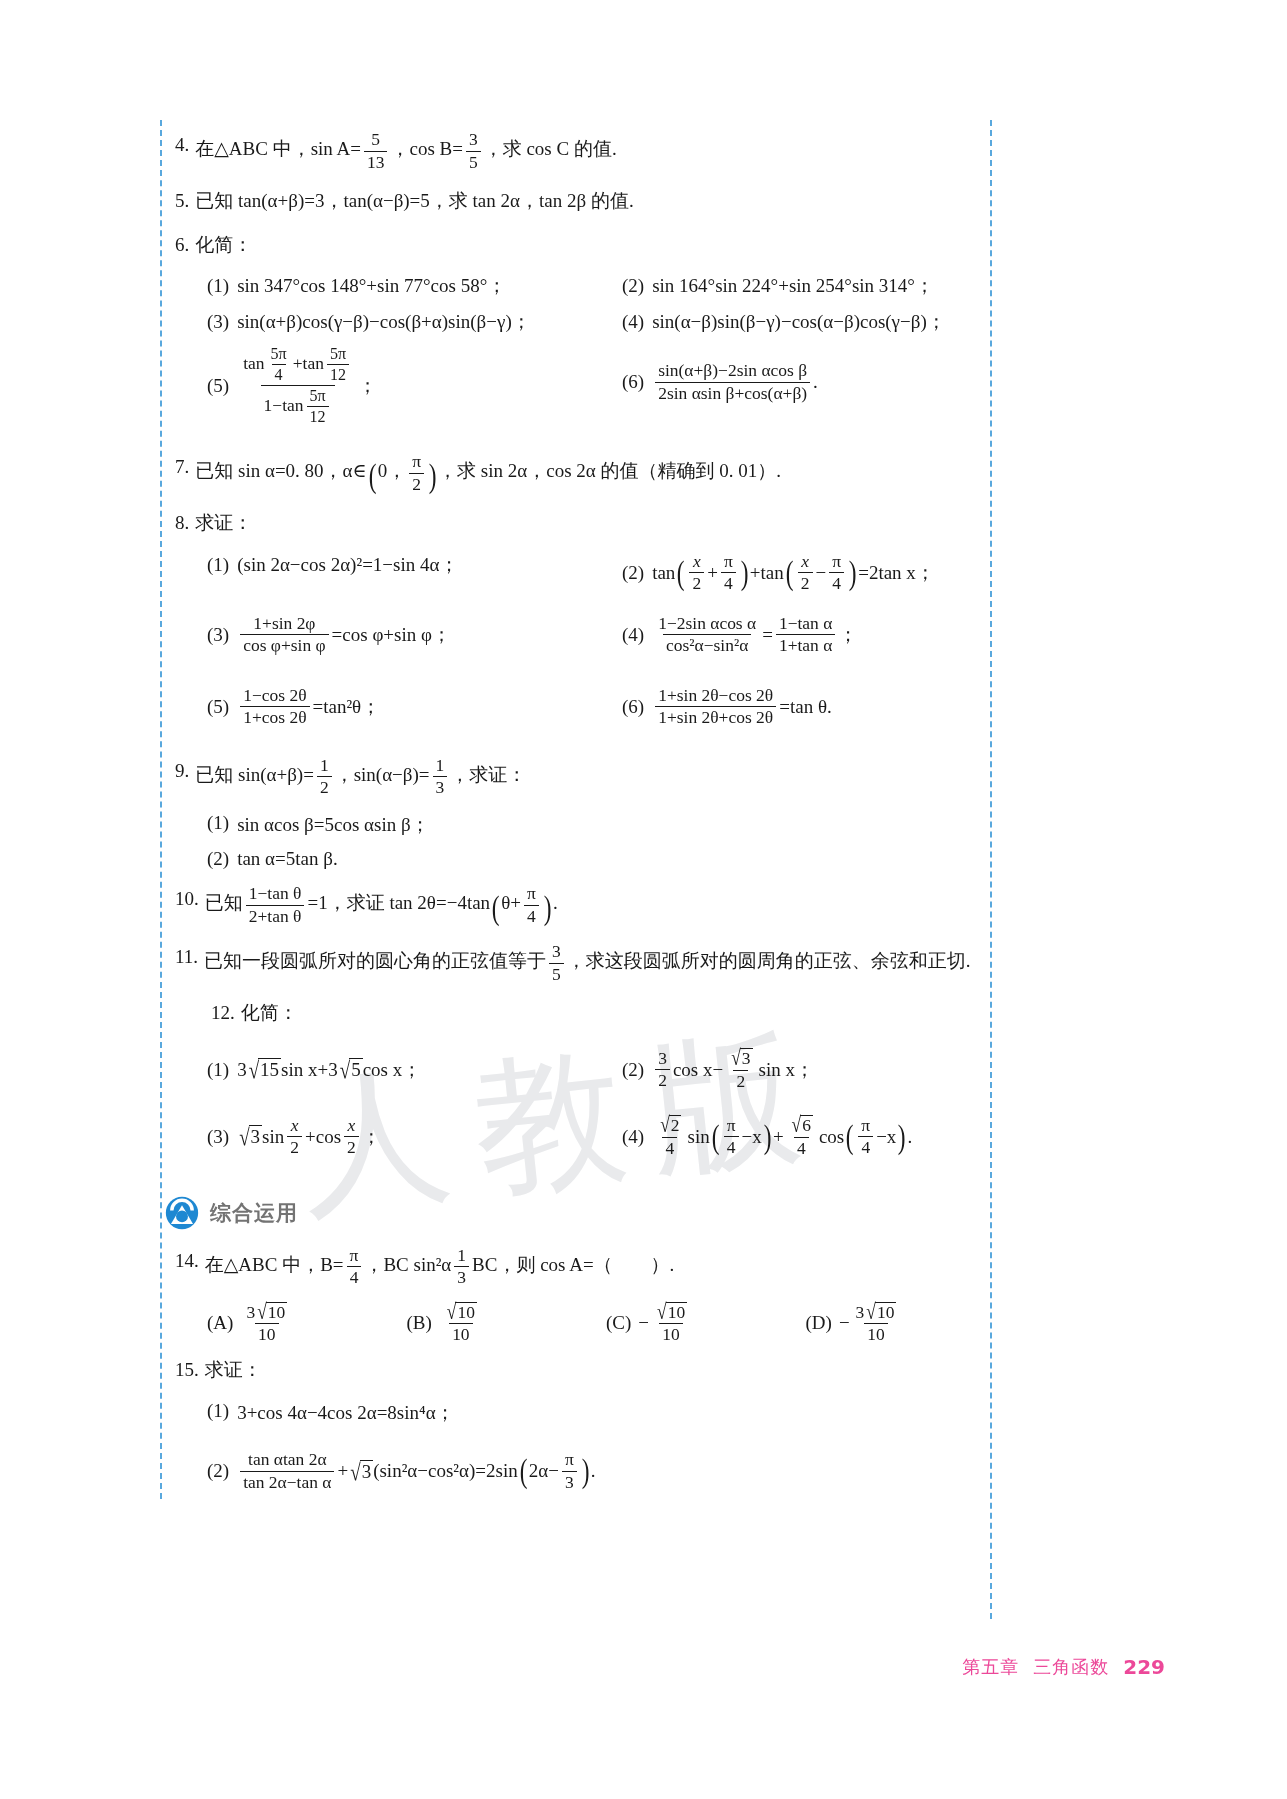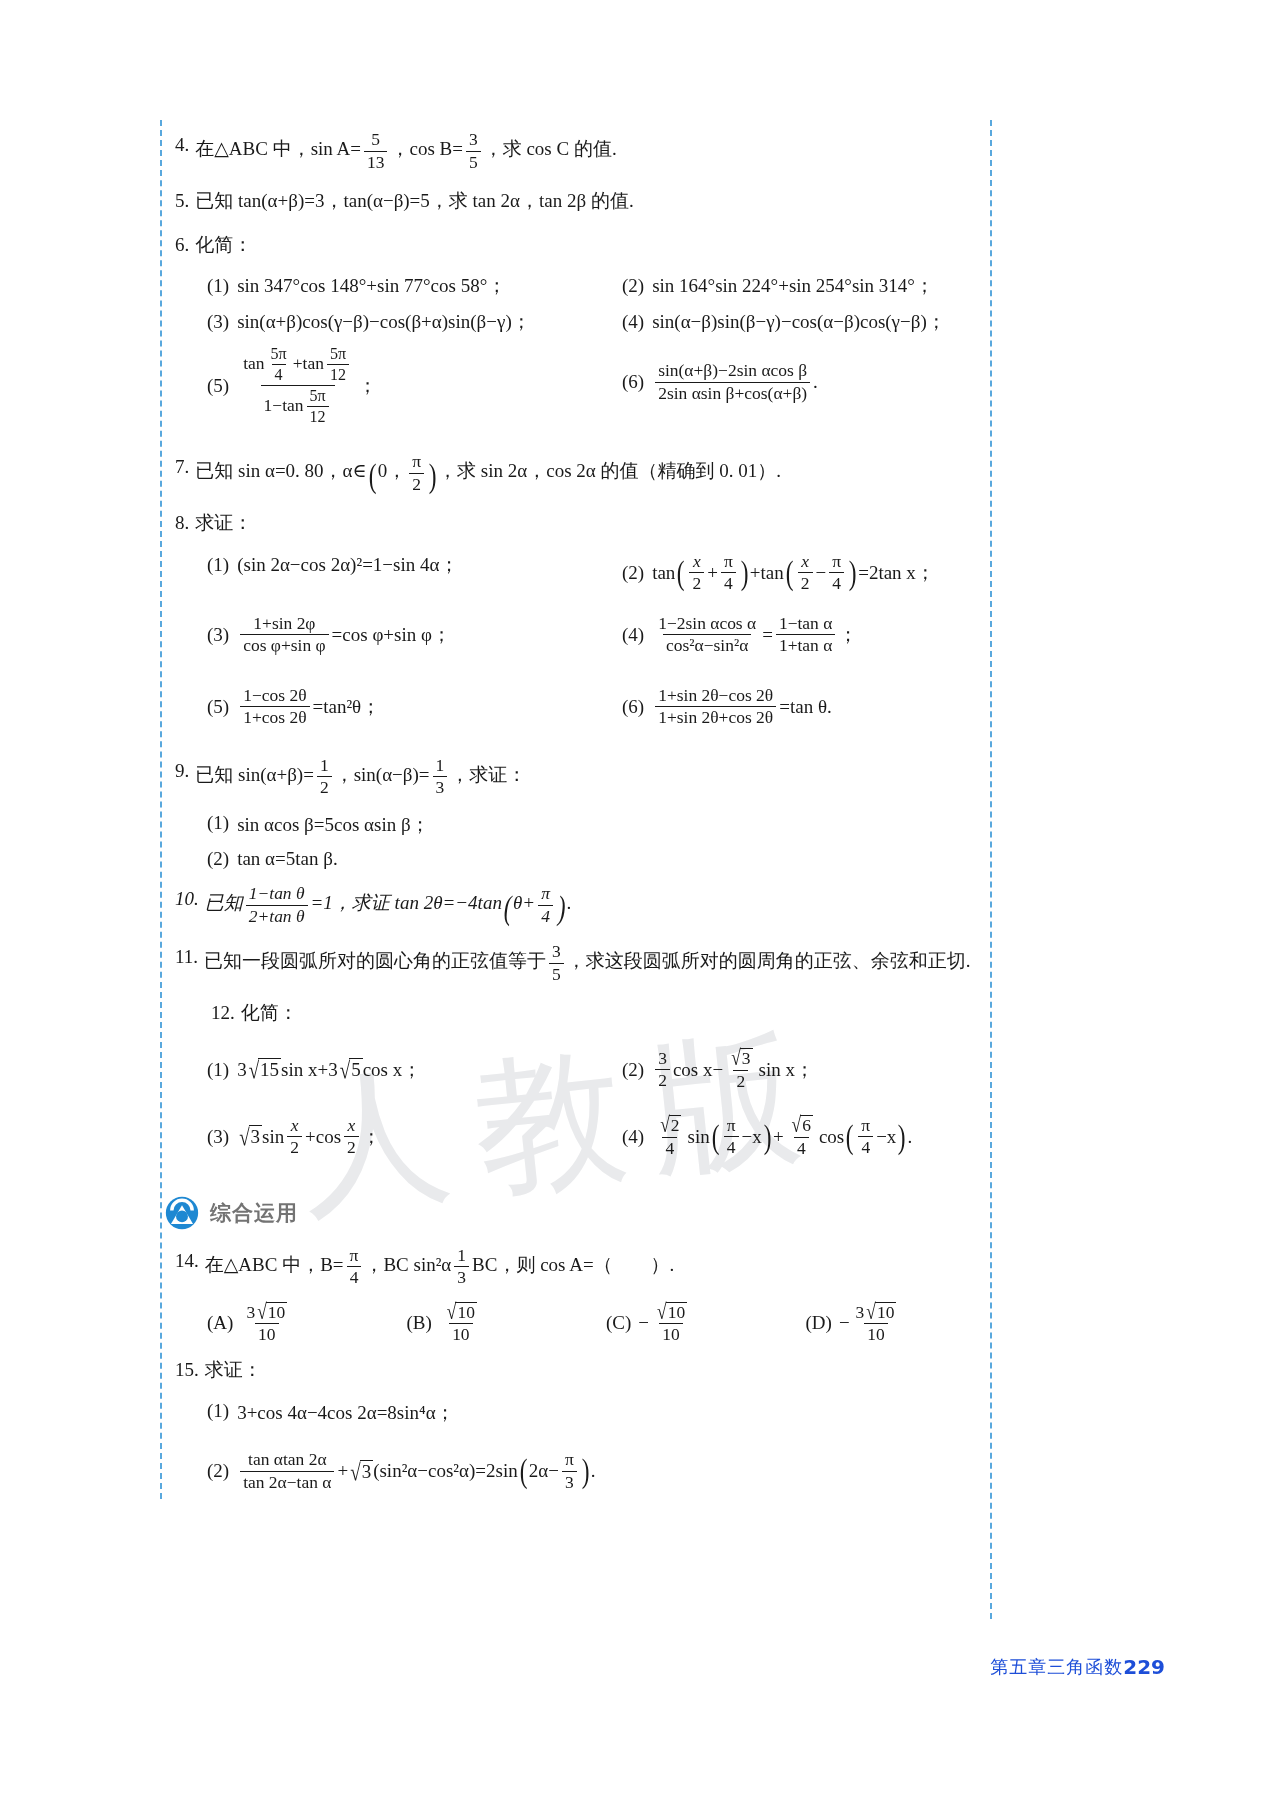--- a/index.html
+++ b/index.html
@@ -144,23 +144,24 @@
   }
   .choice { width:25%; display:flex; align-items:center; }
   .choice .clbl { margin-right:7px; }
 
   
   .footer {
     position:absolute;
     right:122px; bottom:120px;
     font-family:"DejaVu Sans","Liberation Sans",sans-serif;
     font-size:18px;
-    color:#1d4ed8;
+    color:#ec4899;
     display:flex;
     align-items:center;
+    gap:14px;
     z-index:3;
   }
   .footer .chap { letter-spacing:1px; }
   .footer .pg { font-weight:bold; font-size:20px; }
 </style>
 </head>
 <body>
 
 <div class="page">
 
@@ -356,21 +357,21 @@
 
     <div class="single-row">
       <span class="sub-lbl">(1)</span>
       <span>sin αcos β=5cos αsin β；</span>
     </div>
     <div class="single-row">
       <span class="sub-lbl">(2)</span>
       <span>tan α=5tan β.</span>
     </div>
 
-    <div class="prob" style="margin-top:14px;font-style:italic;">
+    <div class="prob" style="margin-top:14px;">
       <span class="num">10.</span>
       <span class="body">
         <span>已知</span><span class="frac">
             <span class="n">1−tan θ</span>
             <span class="d">2+tan θ</span>
           </span><span>=1，求证 tan 2θ=−4tan</span><span class="paren">(</span><span>θ+</span><span class="frac">
             <span class="n">π</span>
             <span class="d">4</span>
           </span><span class="paren">)</span><span>.</span>
       </span>

